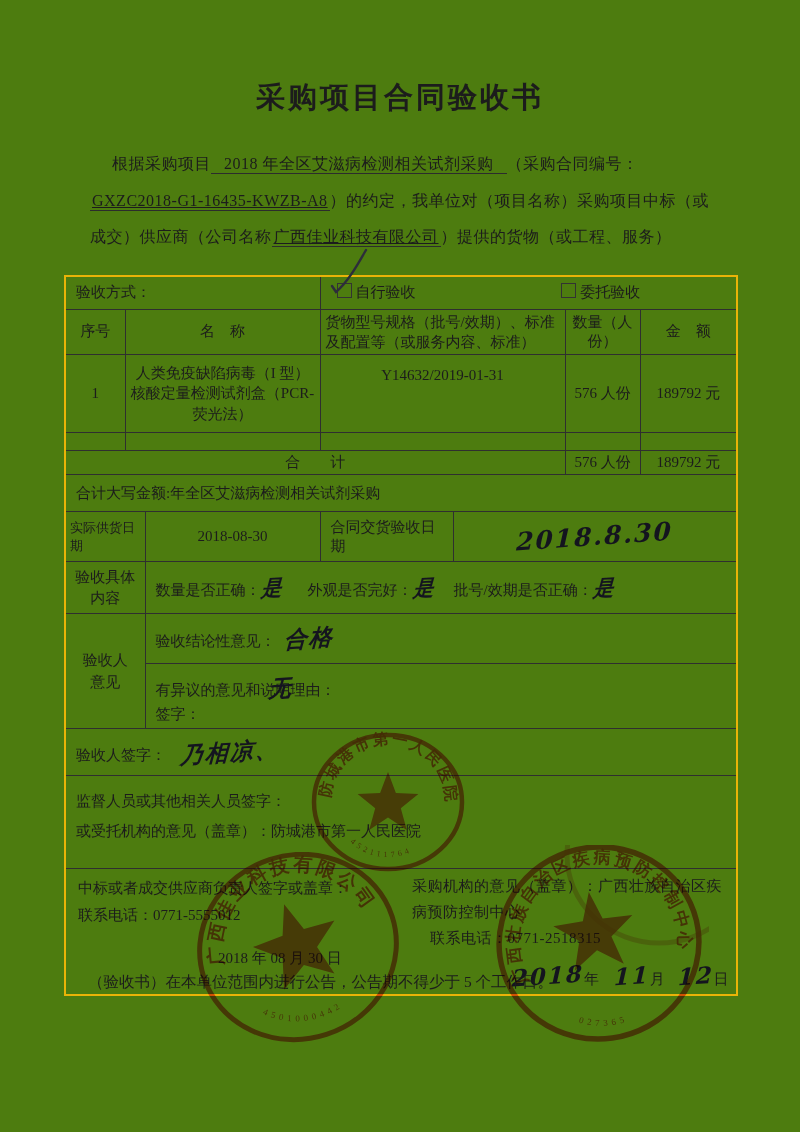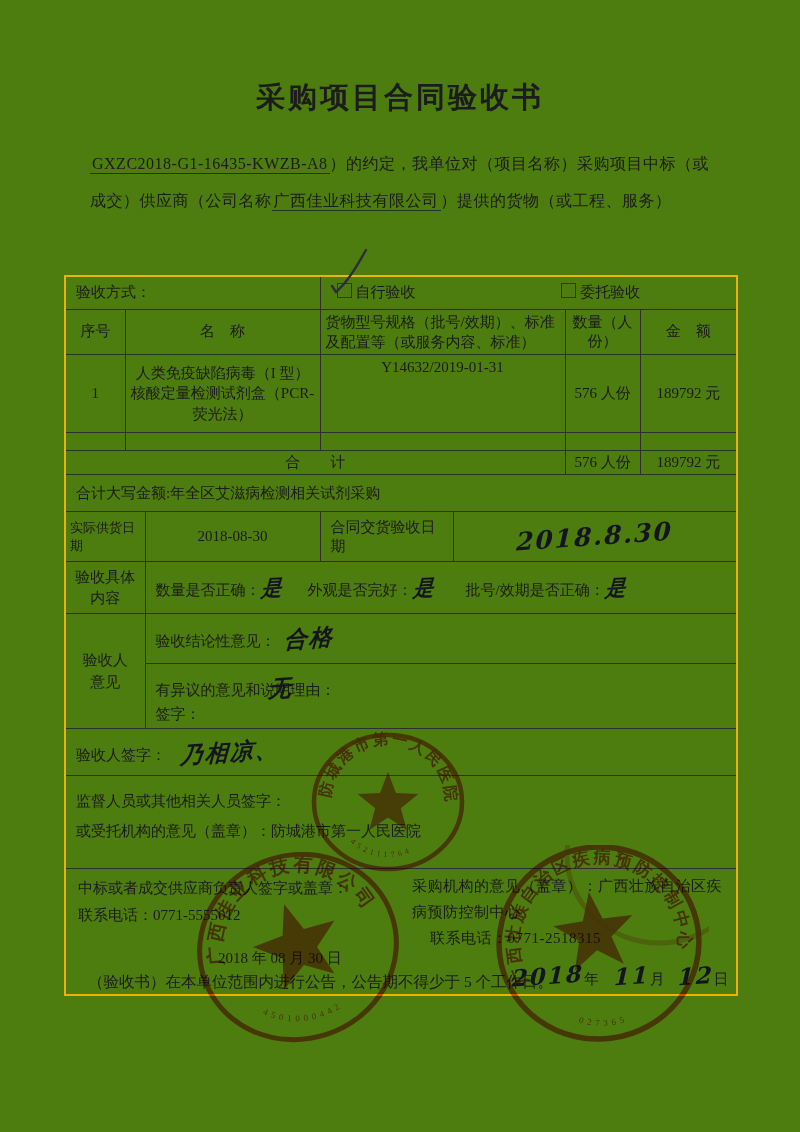--- a/index.html
+++ b/index.html
@@ -5,40 +5,40 @@
 <style>
   html,body{margin:0;padding:0;background:#e8e8e8;}
   .page{position:relative;width:800px;height:1132px;margin:0 auto;background:#4d7c0f;
         font-family:"Liberation Serif","DejaVu Serif",serif;color:#1c1c1c;overflow:hidden;}
   .title{position:absolute;top:78px;left:0;width:100%;text-align:center;
          font-size:29px;font-weight:bold;letter-spacing:3px;}
   .intro{position:absolute;top:146px;left:90px;width:660px;font-size:16px;letter-spacing:.5px;}
   .intro .line{height:36.5px;line-height:36.5px;white-space:nowrap;}
   .intro .indent{padding-left:22px;}
   .uline{border-bottom:1px solid #2c2c2c;padding:0 13px 1px 13px;}
-  .uline2{border-bottom:1px solid #2c2c2c;padding:0 2px 1px 2px;}
+  .uline2{border-bottom:1px solid #2c2c2c;padding:0 2px 1px 2px;text-decoration:underline;}
 
   .tablewrap{position:absolute;left:64px;top:275px;}
   table{border-collapse:collapse;table-layout:fixed;width:673px;border:2px solid #eab308;}
   td{border:1px solid #2f2f2f;font-size:15px;padding:2px 4px;overflow:hidden;}
   .tl{text-align:left;} .tc{text-align:center;}
   .lab{font-size:13px;text-align:left;}
   .padl{padding-left:10px;}
   .hdr{text-align:center;}
   .spec-h{text-align:left;line-height:1.35;padding:2px 5px;}
   .vtop{vertical-align:top;}
   .hand{display:inline-block;font-style:italic;font-weight:600;color:#14141f;
         transform:rotate(-4deg) skewX(-6deg);font-family:"DejaVu Serif",serif;}
   .hand-sm{font-size:21px;}
   .hand-md{font-size:23px;letter-spacing:2px;}
   .hand-lg{font-size:25px;letter-spacing:2px;}
   .cb{display:inline-block;width:13px;height:13px;border:1.5px solid #333;
       vertical-align:-1px;margin-right:4px;}
   .cbgroup2{margin-left:142px;}
-  .insp-gap1{margin-left:26px;} .insp-gap2{margin-left:32px;}
+  .insp-gap1{margin-left:26px;} .insp-gap2{margin-left:20px;}
   .rel{position:relative;}
   .obj-hand{position:absolute;left:122px;top:12px;}
   .two-line{line-height:30px;}
   .splitrow{display:flex;align-items:flex-start;}
   .split-left{width:330px;padding:4px 0 0 8px;line-height:27px;}
   .split-right{width:320px;padding:2px 0 0 4px;line-height:26px;letter-spacing:.5px;}
   .sup-date{margin:16px 0 0 140px;}
   .pur-tel{padding-left:18px;}
   .pur-date{margin:12px 0 0 100px;white-space:nowrap;}
   .note{position:absolute;top:966px;left:88px;width:662px;font-size:15.5px;line-height:31px;}
@@ -46,20 +46,21 @@
   .ticksvg{position:absolute;left:324px;top:246px;pointer-events:none;}
 </style>
 </head>
 <body>
 
 <div class="page">
 
   <div class="title">采购项目合同验收书</div>
 
   <div class="intro">
+    <div class="line indent"><span>根据采购项目</span><span class="uline">2018 年全区艾滋病检测相关试剂采购</span><span>（采购合同编号：</span></div>
     <div class="line"><span class="uline2">GXZC2018-G1-16435-KWZB-A8</span><span>）的约定，我单位对（项目名称）采购项目中标（或</span></div>
     <div class="line"><span>成交）供应商（公司名称</span><span class="uline2">广西佳业科技有限公司</span><span>）提供的货物（或工程、服务）</span></div>
   </div>
 
   <div class="tablewrap">
     <table>
       <colgroup>
         <col style="width:60px">
           <col style="width:20px">
           <col style="width:175px">
@@ -82,21 +83,21 @@
         <td class="hdr">序号</td>
         <td colspan="2" class="hdr">名　称</td>
         <td colspan="2" class="spec-h">货物型号规格（批号/效期）、标准及配置等（或服务内容、标准）</td>
         <td class="hdr">数量（人份）</td>
         <td class="hdr">金　额</td>
       </tr>
 
       <tr style="height:78px">
         <td class="tc">1</td>
         <td colspan="2" class="tc" style="line-height:1.35">人类免疫缺陷病毒（I 型）核酸定量检测试剂盒（PCR-荧光法）</td>
-        <td colspan="2" class="tc vtop" style="padding-top:4px">Y14632/2019-01-31</td>
+        <td colspan="2" class="tc vtop" style="padding-top:12px">Y14632/2019-01-31</td>
         <td class="tc">576 人份</td>
         <td class="tc">189792 元</td>
       </tr>
 
       <tr style="height:18px">
         <td></td>
         <td colspan="2"></td>
         <td colspan="2"></td>
         <td></td>
         <td></td>

